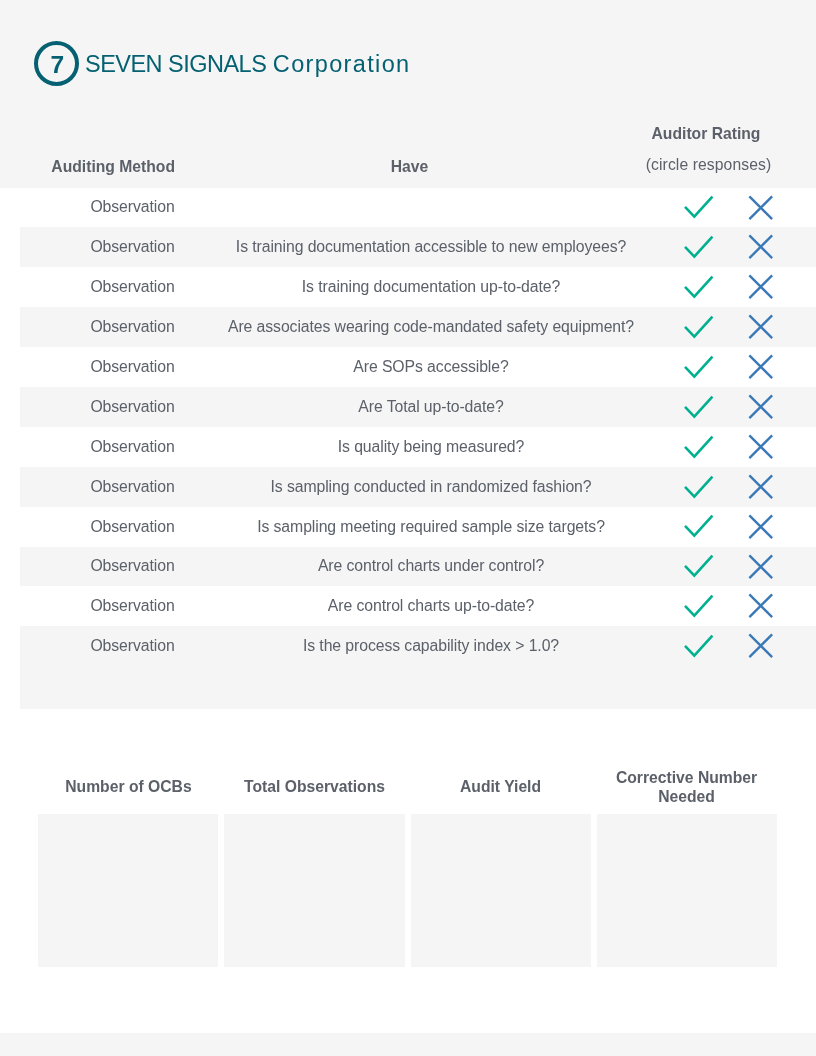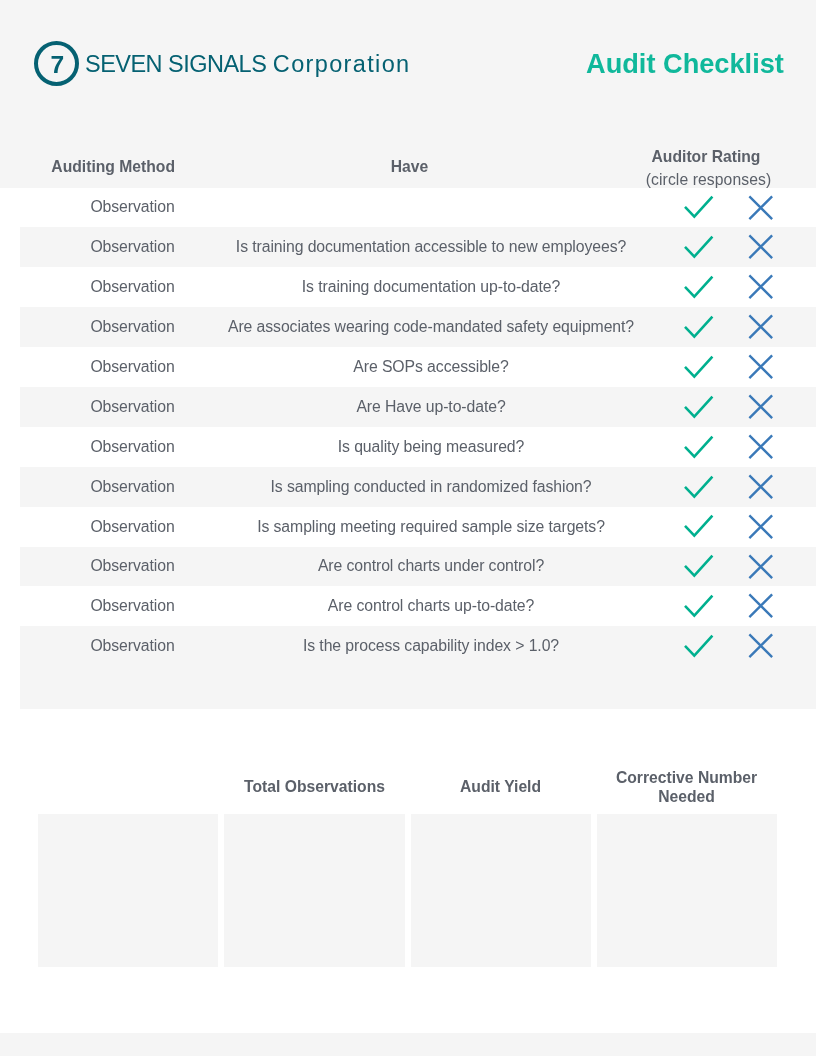--- a/index.html
+++ b/index.html
@@ -24,23 +24,23 @@
   .brand .bold{font-weight:400;letter-spacing:-0.52px;}
   .brand .light{font-weight:400;letter-spacing:1.35px;}
 
   .title{position:absolute;left:586px;top:49.5px;font-size:27.2px;font-weight:700;
          color:#10b89b;line-height:1;white-space:nowrap;}
 
   .colhead{position:absolute;font-size:15.7px;font-weight:700;color:#5b6069;
            text-align:center;line-height:1;}
   .ch1{left:0.7px;width:225px;top:159.1px;}
   .ch2{left:223.5px;width:372px;top:159.1px;}
-  .ch3{left:596px;width:220px;top:149px;}
+  .ch3{left:596px;width:220px;top:126px;}
   .colhead .sub{display:block;font-weight:400;font-size:15.7px;color:#5b6069;
-                margin-top:7px;padding-left:5px;letter-spacing:0.1px;}
+                margin-top:15px;padding-left:5px;letter-spacing:0.1px;}
 
   .rows{position:absolute;left:0;top:187.5px;width:816px;margin-left:20px;}
   .row{height:39.9px;position:relative;}
   .row.alt{background:#f5f5f5;}
   .c1,.c2{font-size:15.8px;letter-spacing:-0.09px;color:#5b6069;text-align:center;
           white-space:nowrap;position:absolute;top:0;height:39.9px;display:flex;
           align-items:center;justify-content:center;}
   .c1{left:0;width:225px;}
   .c2{left:225px;width:372px;}
   .c3{position:absolute;left:662.8px;top:7.85px;}
@@ -61,21 +61,20 @@
 
 <div class="page">
   <div class="band hdr-band"></div>
   <div class="band foot-band"></div>
 
   <div class="circ7">
     <span>7</span>
   </div>
   <div class="brand"><span class="bold">SEVEN SIGNALS</span> <span class="light">Corporation</span></div>
 
-  <div class="title">Audit Checklist</div>
 
   <div class="colhead ch1">Auditing Method</div>
   <div class="colhead ch2">Have</div>
   <div class="colhead ch3">
     <span>Auditor Rating</span>
     <span class="sub">(circle responses)</span>
   </div>
 
   <div class="rows">
       <div class="row">
@@ -142,21 +141,21 @@
           </svg>
         </div>
         <div class="c4">
           <svg class="ico-cross" width="26" height="26" viewBox="0 0 26 26">
             <path d="M1.35 1.35 L24.15 24.15 M24.15 1.35 L1.35 24.15" fill="none" stroke-width="2.35" stroke-linecap="butt" stroke="#3a79b8"></path>
           </svg>
         </div>
       </div>
       <div class="row alt">
         <div class="c1">Observation</div>
-        <div class="c2">Are Have up-to-date?</div>
+        <div class="c2">Are Total up-to-date?</div>
         <div class="c3">
           <svg class="ico-check" width="32" height="24" viewBox="0 0 32 24">
             <path d="M2 11.8 L11.3 21.6 L29.4 1.6" fill="none" stroke-width="2.6" stroke-linecap="butt" stroke-linejoin="miter" stroke="#00b08f"></path>
           </svg>
         </div>
         <div class="c4">
           <svg class="ico-cross" width="26" height="26" viewBox="0 0 26 26">
             <path d="M1.35 1.35 L24.15 24.15 M24.15 1.35 L1.35 24.15" fill="none" stroke-width="2.35" stroke-linecap="butt" stroke="#3a79b8"></path>
           </svg>
         </div>
@@ -243,20 +242,21 @@
           <svg class="ico-cross" width="26" height="26" viewBox="0 0 26 26">
             <path d="M1.35 1.35 L24.15 24.15 M24.15 1.35 L1.35 24.15" fill="none" stroke-width="2.35" stroke-linecap="butt" stroke="#3a79b8"></path>
           </svg>
         </div>
       </div>
     <div class="tail"></div>
   </div>
 
   <div class="summary">
       <div class="sumcol">
+        <div class="blabel">Number of OCBs</div>
         <div class="bbox"></div>
       </div>
       <div class="sumcol">
         <div class="blabel">Total Observations</div>
         <div class="bbox"></div>
       </div>
       <div class="sumcol">
         <div class="blabel">Audit Yield</div>
         <div class="bbox"></div>
       </div>

